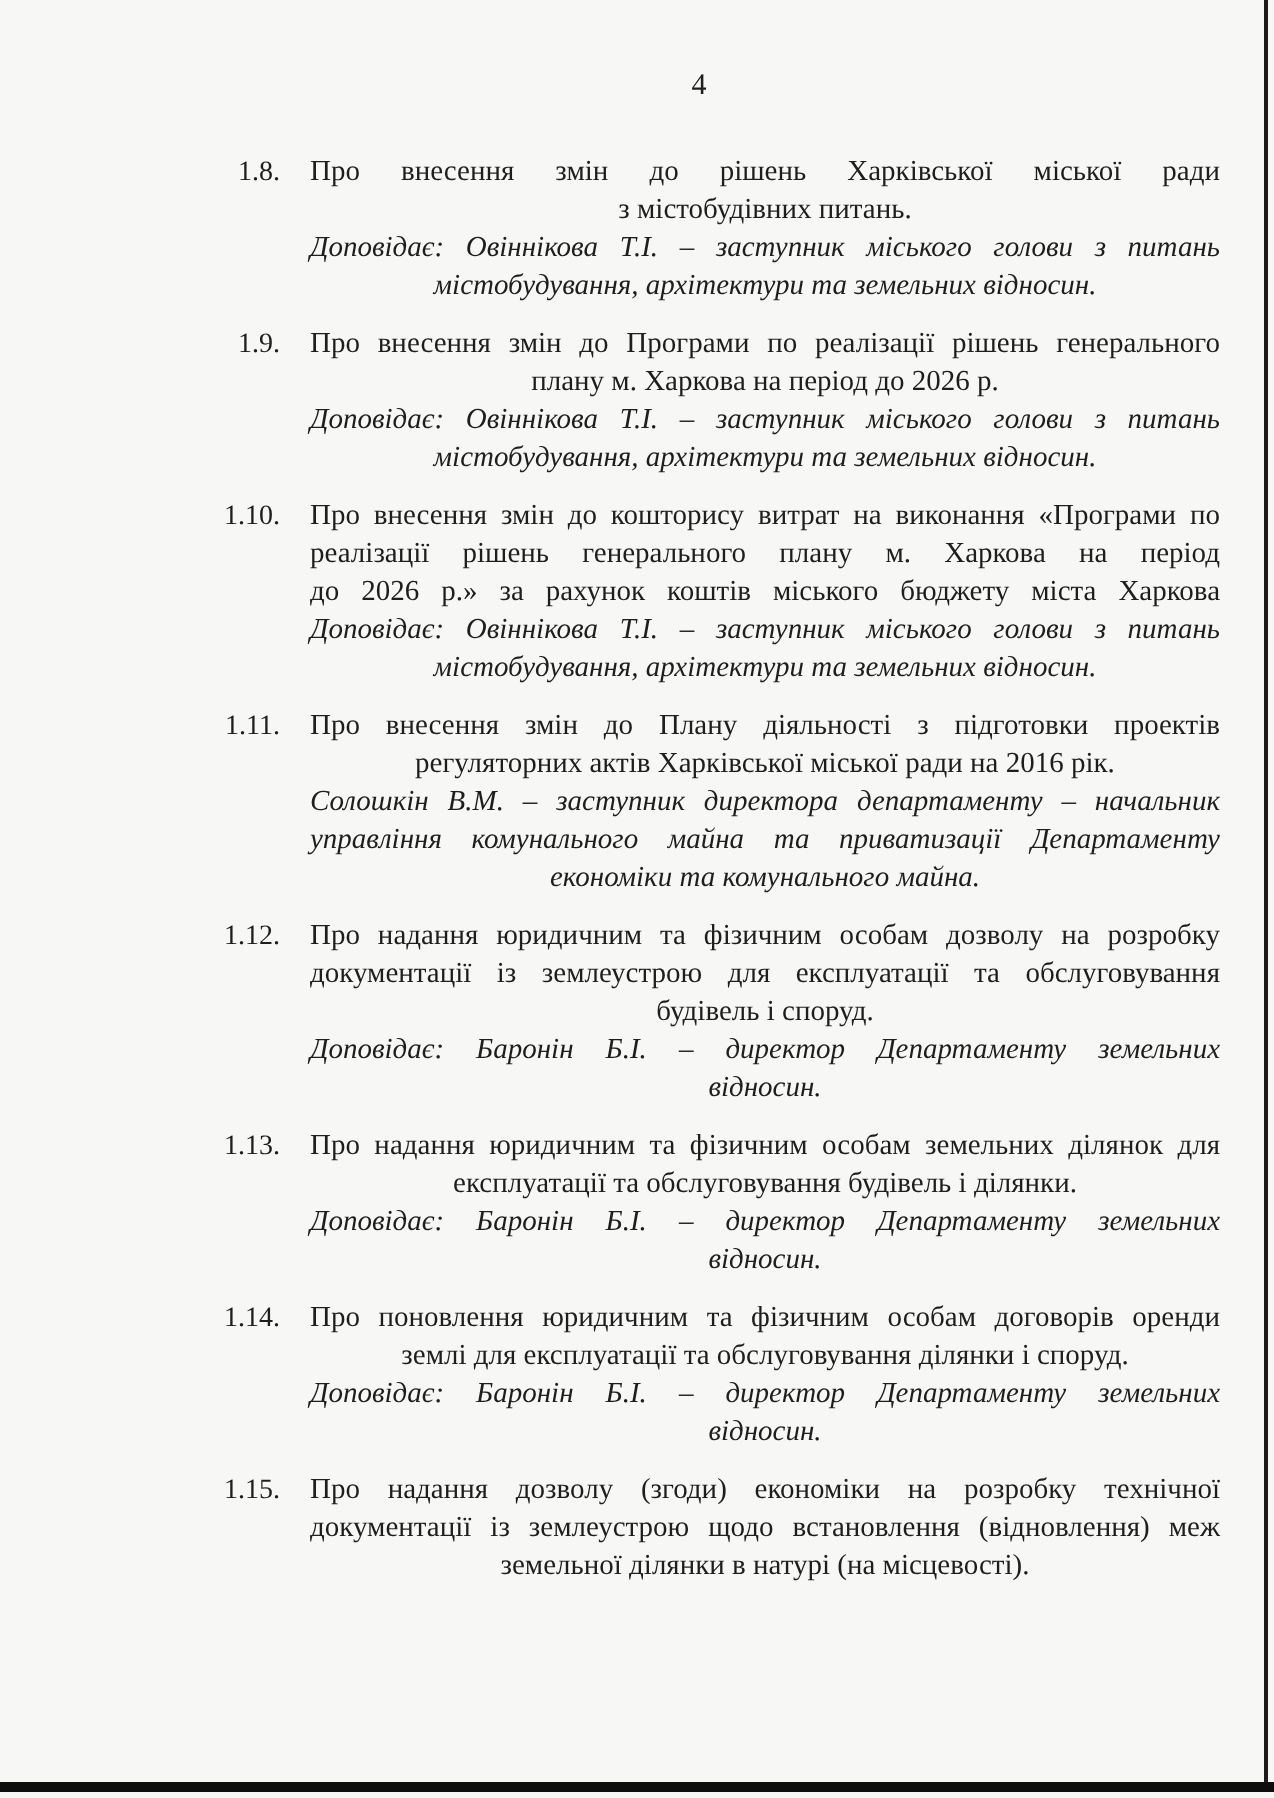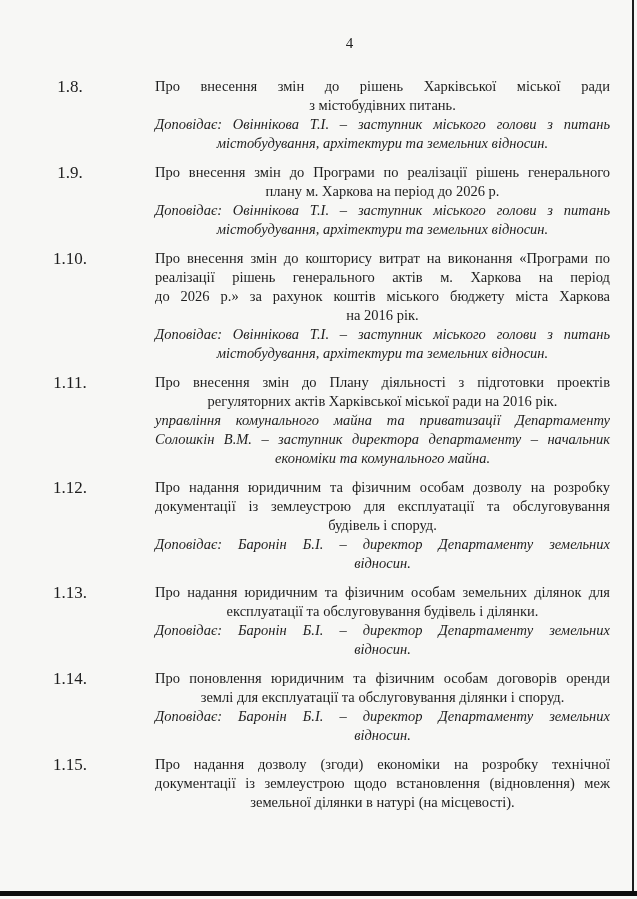--- a/index.html
+++ b/index.html
@@ -35,22 +35,22 @@
     width: 620px;
   }
   .item {
     display: flex;
     align-items: flex-start;
     margin-bottom: 10px;
   }
   .num {
     flex: none;
     width: 140px;
-    text-align: center;
-    font-size: 17px;
+    text-align: right;
+    font-size: 14px;
     line-height: 19px;
   }
   .body {
     flex: none;
     margin-left: 15px;
     width: 455px;
     font-size: 14.5px;
     line-height: 19px;
   }
   .para { margin: 0; }
@@ -113,40 +113,39 @@
             <span class="line j">Доповідає: Овіннікова Т.І. – заступник міського голови з питань</span>
             <span class="line">містобудування, архітектури та земельних відносин.</span>
           </div>
         </div>
       </div>
       <div class="item">
         <div class="num">1.10.</div>
         <div class="body">
           <div class="para title">
             <span class="line j">Про внесення змін до кошторису витрат на виконання «Програми по</span>
-            <span class="line j">реалізації рішень генерального актів м. Харкова на період</span>
+            <span class="line j">реалізації рішень генерального плану м. Харкова на період</span>
             <span class="line j">до 2026 р.» за рахунок коштів міського бюджету міста Харкова</span>
-            <span class="line">на 2016 рік.</span>
           </div>
           <div class="para speaker">
             <span class="line j">Доповідає: Овіннікова Т.І. – заступник міського голови з питань</span>
             <span class="line">містобудування, архітектури та земельних відносин.</span>
           </div>
         </div>
       </div>
       <div class="item">
         <div class="num">1.11.</div>
         <div class="body">
           <div class="para title">
             <span class="line j">Про внесення змін до Плану діяльності з підготовки проектів</span>
             <span class="line">регуляторних актів Харківської міської ради  на 2016 рік.</span>
           </div>
           <div class="para speaker">
+            <span class="line j">Солошкін В.М. – заступник директора департаменту – начальник</span>
             <span class="line j">управління комунального майна та приватизації Департаменту</span>
-            <span class="line j">Солошкін В.М. – заступник директора департаменту – начальник</span>
             <span class="line">економіки та комунального майна.</span>
           </div>
         </div>
       </div>
       <div class="item">
         <div class="num">1.12.</div>
         <div class="body">
           <div class="para title">
             <span class="line j">Про надання юридичним та фізичним особам дозволу на розробку</span>
             <span class="line j">документації із землеустрою для експлуатації та обслуговування</span>

